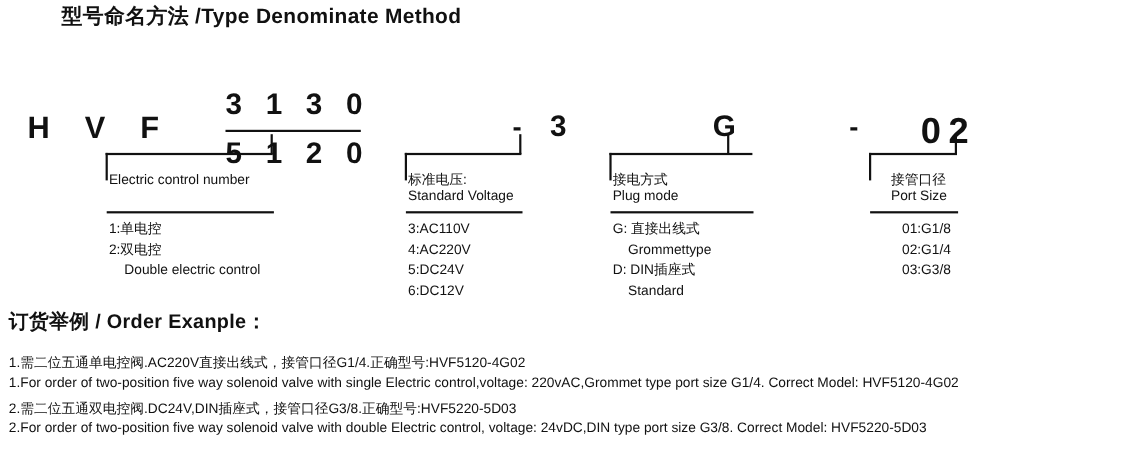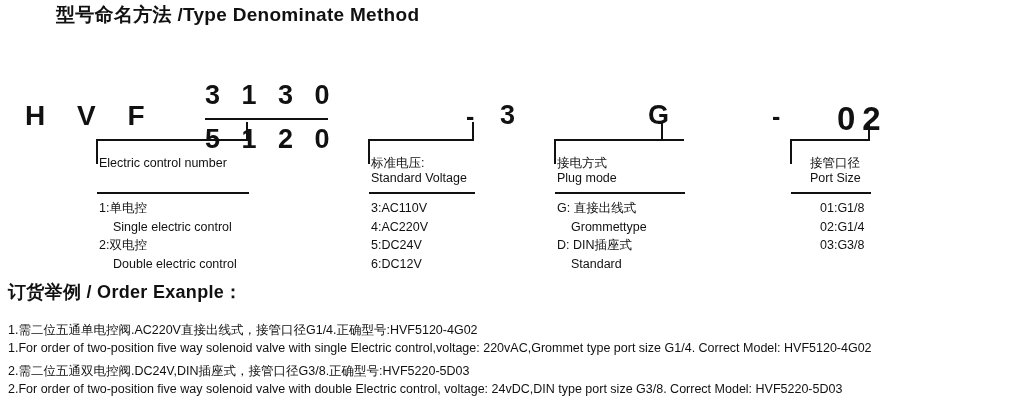--- a/index.html
+++ b/index.html
@@ -106,21 +106,20 @@
   <div class="hbar" style="left:0;top:17px;width:152px;"></div>
   <div class="vstem" style="left:0;top:17px;height:25px;"></div>
 </div>
 
 <div class="grp-head" style="left:99px;top:156px;">
   <span class="en">Electric control number</span>
 </div>
 <div class="underline" style="left:97px;top:192px;width:152px;"></div>
 <div class="grp-list" style="left:99px;top:199px;">
   <div>1:单电控</div>
-  <div class="indent">Single electric control</div>
   <div>2:双电控</div>
   <div class="indent">Double electric control</div>
 </div>
 
 <div class="bracket" style="left:368px;top:122px;width:160px;height:42px;">
   <div class="tick" style="left:104px;top:0;height:18px;"></div>
   <div class="hbar" style="left:0;top:17px;width:106px;"></div>
   <div class="vstem" style="left:0;top:17px;height:25px;"></div>
 </div>
 <div class="grp-head" style="left:371px;top:156px;">

